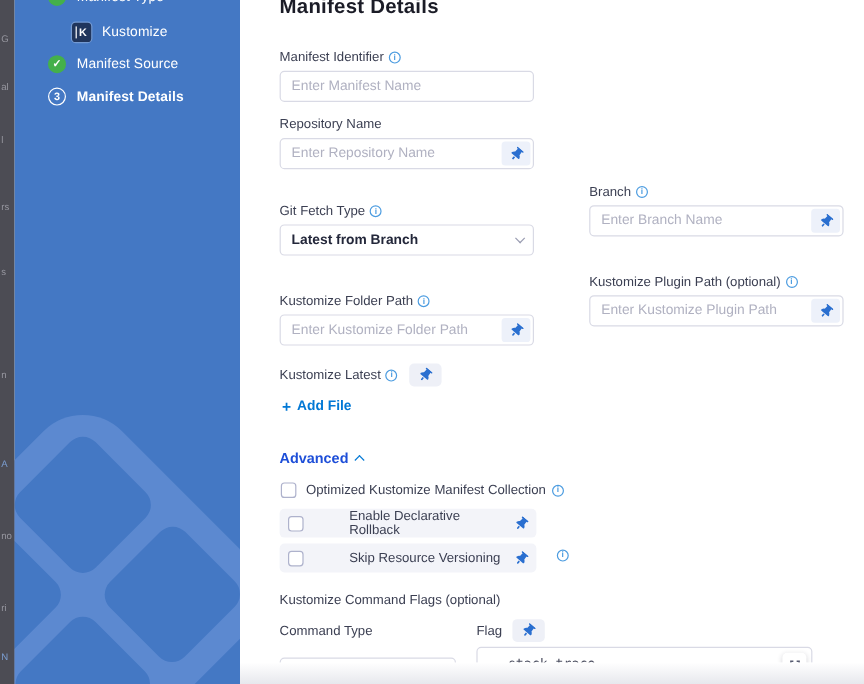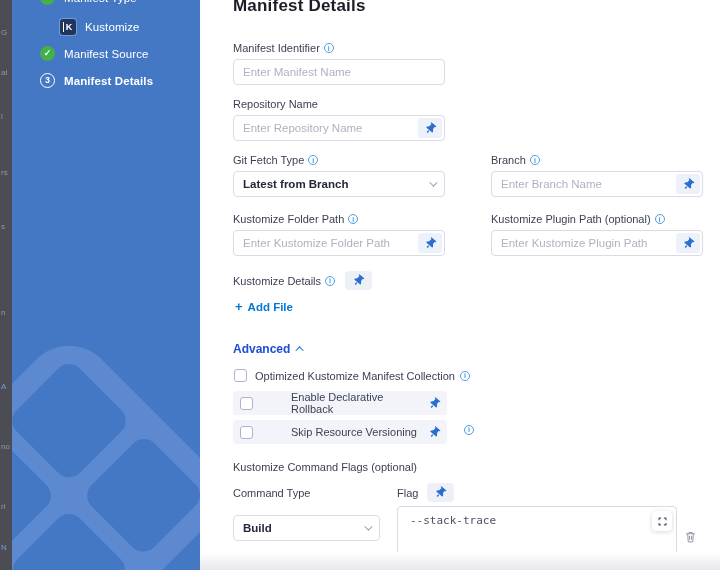--- a/index.html
+++ b/index.html
@@ -45,21 +45,21 @@
   .tinput::placeholder { color:#b0b1c1; }
   .pin-slot { position:absolute; right:3px; top:3px; bottom:3px; width:24px; border-radius:3px; background:#edf1fa; display:flex; align-items:center; justify-content:center; cursor:pointer; }
   .pin-svg { width:11px; height:11px; transform:rotate(40deg); fill:#2a6fd0; }
   .pin-btn { width:27px; height:19px; border-radius:4px; background:#eef0f7; border:none; display:inline-flex; align-items:center; justify-content:center; cursor:pointer; }
 
   .select { width:100%; height:26px; border:1px solid #d9dae5; border-radius:4px; background:#fff; display:flex; align-items:center; justify-content:space-between; padding:0 9px; cursor:pointer; }
   .select .sel-val { font-size:11.5px; font-weight:700; color:#23273a; }
   .chev-down { width:6px; height:6px; border-right:1.5px solid #9a9db2; border-bottom:1.5px solid #9a9db2; transform:rotate(45deg) translateY(-2px); }
 
   .row2 { display:flex; gap:46px; }
-  .col-l { width:212px; }
+  .col-l { width:212px;margin-top:16px; }
   .col-r { width:212px; }
 
   .patches-head { display:flex; align-items:center; gap:10px; margin-top:15px; }
   .addfile { display:inline-flex; align-items:center; gap:5px; color:#0278d5; font-size:11.5px; font-weight:700; margin-top:10px; margin-left:2px; cursor:pointer; }
   .addfile .plus { font-size:13px; font-weight:700; line-height:1; }
 
   .advanced-head { display:flex; align-items:center; gap:8px; margin-top:27px; cursor:pointer; }
   .advanced-head .adv-label { font-size:12px; font-weight:700; color:#1d4ed8; }
   .chev-up { width:6px; height:6px; border-left:1.6px solid #0278d5; border-top:1.6px solid #0278d5; transform:rotate(45deg) translateY(2px); }
 
@@ -231,21 +231,21 @@
                 <path d="M32 32C32 14.3 46.3 0 64 0L320 0c17.7 0 32 14.3 32 32s-14.3 32-32 32l-29.5 0 11.4 148.2c36.7 19.9 65.7 53.2 79.5 94.7l1.2 3.6c3.3 9.8 1.6 20.5-4.4 28.8s-15.7 13.3-26 13.3L32 352c-10.3 0-19.9-4.9-26-13.3s-7.7-19-4.4-28.8l1.2-3.6c13.8-41.5 42.8-74.8 79.5-94.7L93.5 64 64 64C46.3 64 32 49.7 32 32zM160 384l64 0 0 96c0 17.7-14.3 32-32 32s-32-14.3-32-32l0-96z"></path>
               </svg>
           </span>
         </div>
       </div>
     </div>
 
     
     <div class="patches-head">
       <span class="f-label">
-        <span>Kustomize Details</span>
+        <span>Kustomize Latest</span>
         <i class="info-i">i</i>
       </span>
       <button class="pin-btn">
         <svg class="pin-svg" viewBox="0 0 384 512">
             <path d="M32 32C32 14.3 46.3 0 64 0L320 0c17.7 0 32 14.3 32 32s-14.3 32-32 32l-29.5 0 11.4 148.2c36.7 19.9 65.7 53.2 79.5 94.7l1.2 3.6c3.3 9.8 1.6 20.5-4.4 28.8s-15.7 13.3-26 13.3L32 352c-10.3 0-19.9-4.9-26-13.3s-7.7-19-4.4-28.8l1.2-3.6c13.8-41.5 42.8-74.8 79.5-94.7L93.5 64 64 64C46.3 64 32 49.7 32 32zM160 384l64 0 0 96c0 17.7-14.3 32-32 32s-32-14.3-32-32l0-96z"></path>
           </svg>
       </button>
     </div>
     <div class="addfile">
       <span class="plus">+</span>

